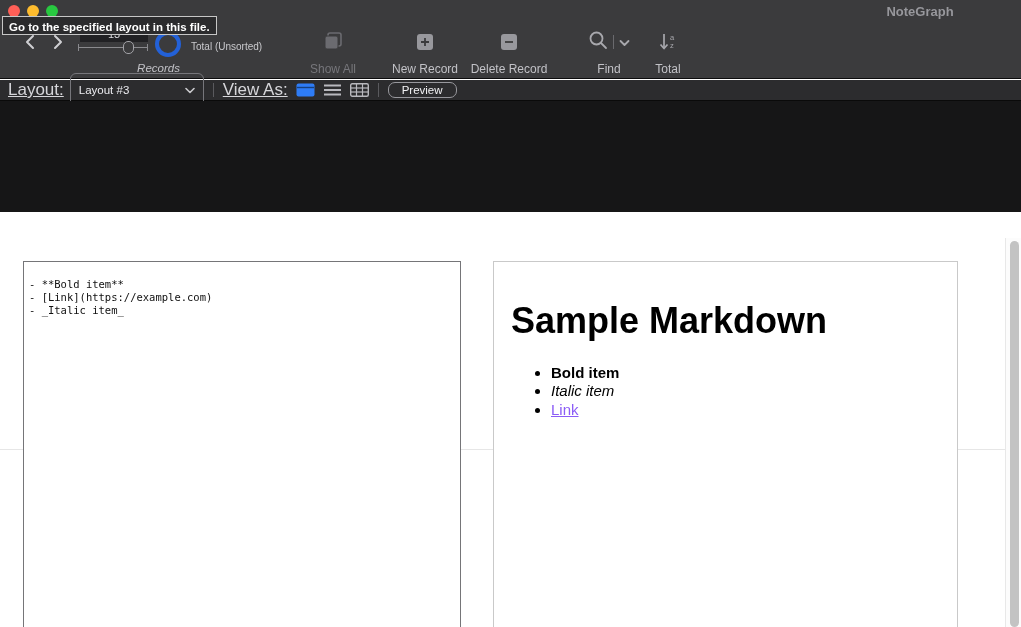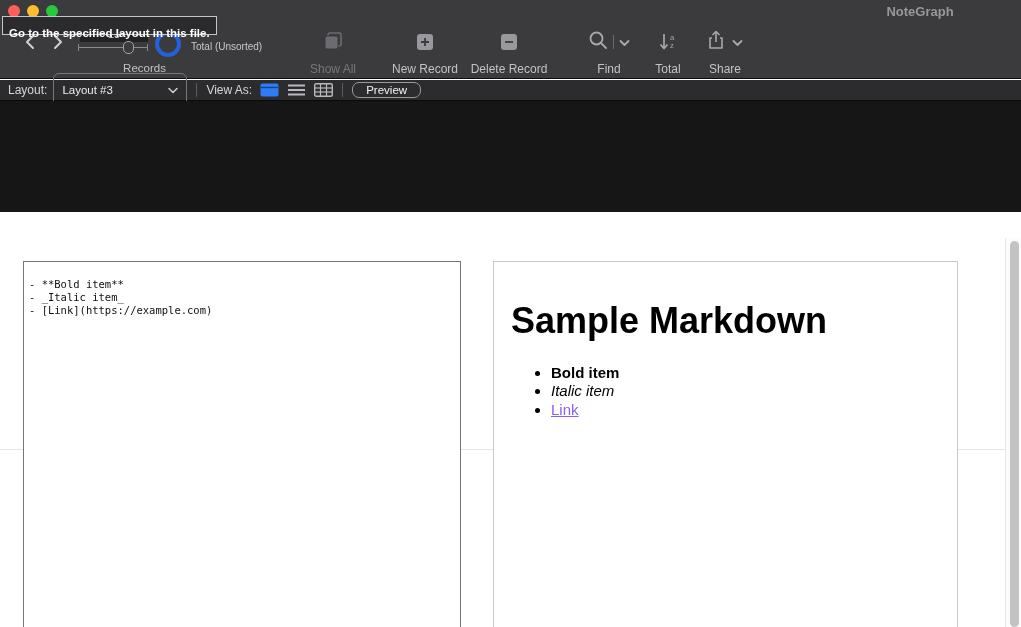--- a/index.html
+++ b/index.html
@@ -37,28 +37,28 @@
   .tb-btn.dim .lbl { color:#76767b; }
   .plusminus { width:16px; height:16px; border-radius:3px; background:#98989d;
     display:inline-flex; align-items:center; justify-content:center; }
   .vsep { width:1px; height:14px; background:#6a6a6e; margin:0 5px; }
 
   .app-title { position:absolute; left:860px; top:4px; width:120px; text-align:center;
     font-size:13px; font-weight:bold; color:#97979c; }
 
   .tooltip { position:absolute; left:2px; top:16px; height:19px;
     background:#2b2b2d; border:1px solid #c6c6c6; color:#fff;
-    font-size:11.5px; font-weight:600; line-height:17px; padding:8px 6px; z-index:10;
+    font-size:11.5px; font-weight:600; line-height:17px; padding:2px 6px; z-index:10;
     white-space:nowrap; }
 
   
   .layout-bar { position:absolute; left:0; top:80px; width:1021px; height:21px;
     background:#2c2c2e; border-bottom:1px solid #0a0a0a;
     display:flex; align-items:center; }
-  .lb-label { font-size:12px; color:#d6d6da; }
+  .lb-label { font-size:17px; color:#d6d6da;text-decoration:underline; }
   .layout-select { margin-left:6px; width:134px; height:16px; border:1px solid #76767b;
     border-radius:6px; color:#ececf0; font-size:11.5px; line-height:14px;
     padding:16px 8px; display:flex; justify-content:space-between; align-items:center; }
   .lb-sep { width:1px; height:14px; background:#5a5a5e; margin:0 9px; }
   .view-icons { display:flex; align-items:center; gap:8px; margin-left:8px; }
   .view-ic { width:19px; height:14px; display:flex; align-items:center; justify-content:center; }
   .preview-btn { height:16px; border:1px solid #98989d; border-radius:7px;
     color:#f2f2f4; font-size:11.5px; line-height:14px; padding:0 13px; }
 
   
@@ -110,21 +110,21 @@
     <div class="slider">
       <span class="track"></span>
       <span class="tick left"></span>
       <span class="tick right"></span>
       <span class="handle"></span>
     </div>
 
     <span class="ring"></span>
     <span class="total-small">14</span>
     <span class="total-label">Total (Unsorted)</span>
-    <span class="tb-label" style="left:102px; top:62px; width:85px;">Records</span>
+    <span class="tb-label" style="left:116px; top:62px; width:85px;font-style:italic;">Records</span>
 
     <div class="tb-btn dim" style="left:295px; width:76px;">
       <div class="ic">
         <svg width="24" height="22" viewBox="0 0 24 22">
           <rect x="7" y="2" width="13" height="13" rx="2" fill="none" stroke="#6b6b70" stroke-width="1.6"></rect>
           <rect x="4" y="5" width="13" height="13" rx="2" fill="#6b6b70" stroke="#3b3b3d" stroke-width="1"></rect>
         </svg>
       </div>
       <div class="lbl">Show All</div>
     </div>
@@ -174,37 +174,20 @@
         <svg width="20" height="20" viewBox="0 0 20 20">
           <line x1="6" y1="2" x2="6" y2="16" stroke="#a8a8ad" stroke-width="1.7"></line>
           <polyline points="2.5,12.5 6,16.5 9.5,12.5" fill="none" stroke="#a8a8ad" stroke-width="1.7" stroke-linejoin="round"></polyline>
           <text x="12" y="7.5" font-size="7.5" fill="#a8a8ad" font-family="Liberation Sans, sans-serif">a</text>
           <text x="12" y="16" font-size="7.5" fill="#a8a8ad" font-family="Liberation Sans, sans-serif">z</text>
         </svg>
       </div>
       <div class="lbl">Total</div>
     </div>
 
-    <div class="tb-btn" style="left:694px; width:62px;">
-      <div class="ic">
-        <span>
-          <svg width="18" height="20" viewBox="0 0 18 20">
-            <path d="M5 8 H3 V18 H15 V8 H13" fill="none" stroke="#a8a8ad" stroke-width="1.6" stroke-linejoin="round"></path>
-            <line x1="9" y1="2" x2="9" y2="12" stroke="#a8a8ad" stroke-width="1.6"></line>
-            <polyline points="5.5,5 9,1.5 12.5,5" fill="none" stroke="#a8a8ad" stroke-width="1.6" stroke-linejoin="round"></polyline>
-          </svg>
-        </span>
-        <span style="margin-left:7px;">
-          <svg width="11" height="8" viewBox="0 0 11 8">
-              <polyline points="1.5,2 5.5,6 9.5,2" fill="none" stroke="#a8a8ad" stroke-width="1.8" stroke-linecap="round" stroke-linejoin="round"></polyline>
-            </svg>
-        </span>
-      </div>
-      <div class="lbl">Share</div>
-    </div>
 
     <div class="app-title">NoteGraph</div>
 
     <div class="tooltip">Go to the specified layout in this file.</div>
   </div>
 
   <div class="layout-bar">
     <span class="lb-label" style="margin-left:8px;">Layout:</span>
     <div class="layout-select">
       <span>Layout #3</span>
@@ -245,22 +228,22 @@
   </div>
 
   <div class="black-band"></div>
 
   <div class="content">
     <div class="content-divider"></div>
 
     <div class="source-panel" style="top:49px;">
       <div class="src-line"></div>
       <div class="src-line">- **Bold item**</div>
+      <div class="src-line">- [Link](https://example.com)</div>
       <div class="src-line">- _Italic item_</div>
-      <div class="src-line">- [Link](https://example.com)</div>
     </div>
 
     <div class="render-panel" style="top:49px;">
       <h1>Sample Markdown</h1>
       <ul>
         <li class="md-bold">Bold item</li>
         <li class="md-italic">Italic item</li>
         <li><a class="md-link">Link</a></li>
       </ul>
     </div>

